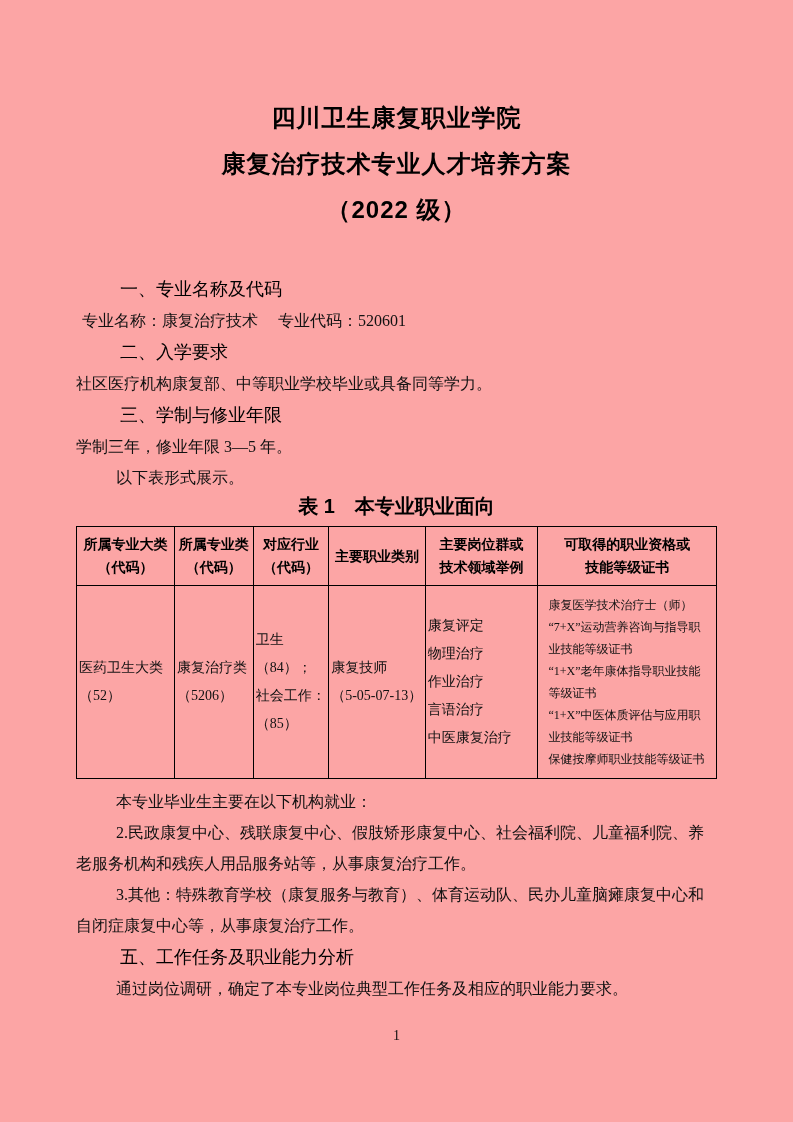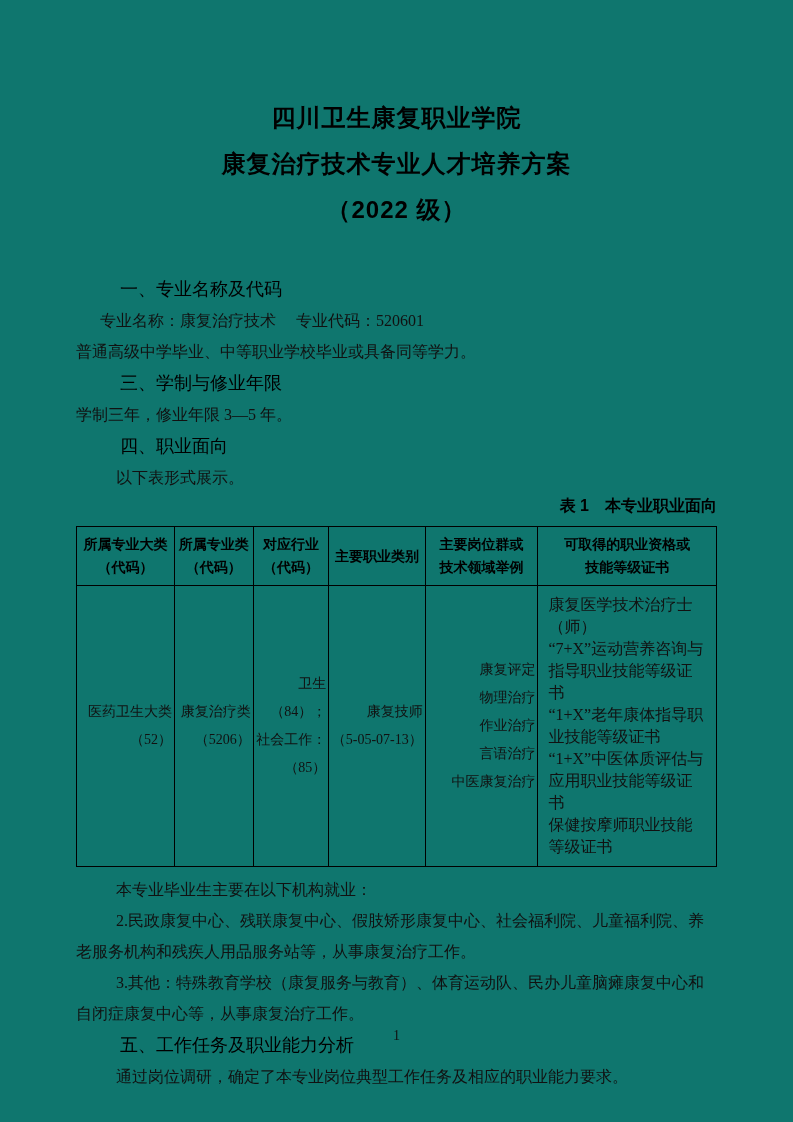--- a/index.html
+++ b/index.html
@@ -2,21 +2,21 @@
 <html><head>
 <meta charset="utf-8">
 <style>
   * { margin: 0; padding: 0; box-sizing: border-box; }
   html, body { background: #ffffff; }
   .page {
     position: relative;
     width: 793px;
     height: 1122px;
     margin: 0 auto;
-    background: #0f766e;
+    background: #fca5a5;
     color: #1a1a1a;
     font-family: "Liberation Serif", "DejaVu Serif", serif;
     padding: 95px 76px 0 76px;
     overflow: hidden;
   }
   
   .title-block { text-align: center; margin-bottom: 40px; }
   .title-line {
     font-family: "Liberation Sans", "DejaVu Sans", sans-serif;
     font-weight: bold;
@@ -36,28 +36,28 @@
   }
   .first-heading { margin-top: 22px; }
   
   .body-line {
     font-size: 16px;
     line-height: 31px;
     color: #111;
   }
   .indent { text-indent: 40px; }
   .name-code-row { display: flex; }
-  .name-part { margin-left: 24px; }
+  .name-part { margin-left: 6px; }
   .code-part { margin-left: 20px; }
   
   .table-caption {
-    text-align: right;
+    text-align: center;
     font-family: "Liberation Sans", "DejaVu Sans", sans-serif;
     font-weight: bold;
-    font-size: 16px;
+    font-size: 20px;
     line-height: 22px;
     color: #000;
     margin-top: 2px;
   }
   
   table.career {
     width: 100%;
     border-collapse: collapse;
     table-layout: fixed;
     margin-top: 9px;
@@ -71,31 +71,31 @@
   table.career th {
     font-family: "Liberation Sans", "DejaVu Sans", sans-serif;
     font-weight: bold;
     text-align: center;
     white-space: pre-line;
     line-height: 23px;
     padding: 6px 2px;
     color: #000;
   }
   table.career td.center-cell {
-    text-align: right;
+    text-align: left;
     white-space: pre-line;
     line-height: 28px;
     padding: 10px 2px;
   }
   table.career td.cert-cell {
     text-align: left;
     padding: 8px 8px 8px 10px;
     vertical-align: middle;
   }
-  .cert-line { font-size: 16px; line-height: 22px; color: #111; }
+  .cert-line { font-size: 12px; line-height: 22px; color: #111; }
   
   .employment { margin-top: 7px; }
   
   .page-number {
     position: absolute;
     top: 1028px;
     left: 0;
     width: 100%;
     text-align: center;
     font-size: 14px;
@@ -112,26 +112,26 @@
     <div class="title-line">康复治疗技术专业人才培养方案</div>
     <div class="title-line">（2022 级）</div>
   </div>
 
   <div class="sec-heading first-heading">一、专业名称及代码</div>
   <div class="body-line name-code-row">
     <span class="name-part">专业名称：康复治疗技术</span>
     <span class="code-part">专业代码：520601</span>
   </div>
 
-  <div class="body-line">普通高级中学毕业、中等职业学校毕业或具备同等学力。</div>
+  <div class="sec-heading">二、入学要求</div>
+  <div class="body-line">社区医疗机构康复部、中等职业学校毕业或具备同等学力。</div>
 
   <div class="sec-heading">三、学制与修业年限</div>
   <div class="body-line">学制三年，修业年限 3—5 年。</div>
 
-  <div class="sec-heading">四、职业面向</div>
   <div class="body-line indent">以下表形式展示。</div>
 
   <div class="table-caption">表 1　本专业职业面向</div>
 
   <table class="career">
     <colgroup>
       <col style="width:15.3%">
       <col style="width:12.3%">
       <col style="width:11.8%">
       <col style="width:15.1%">

